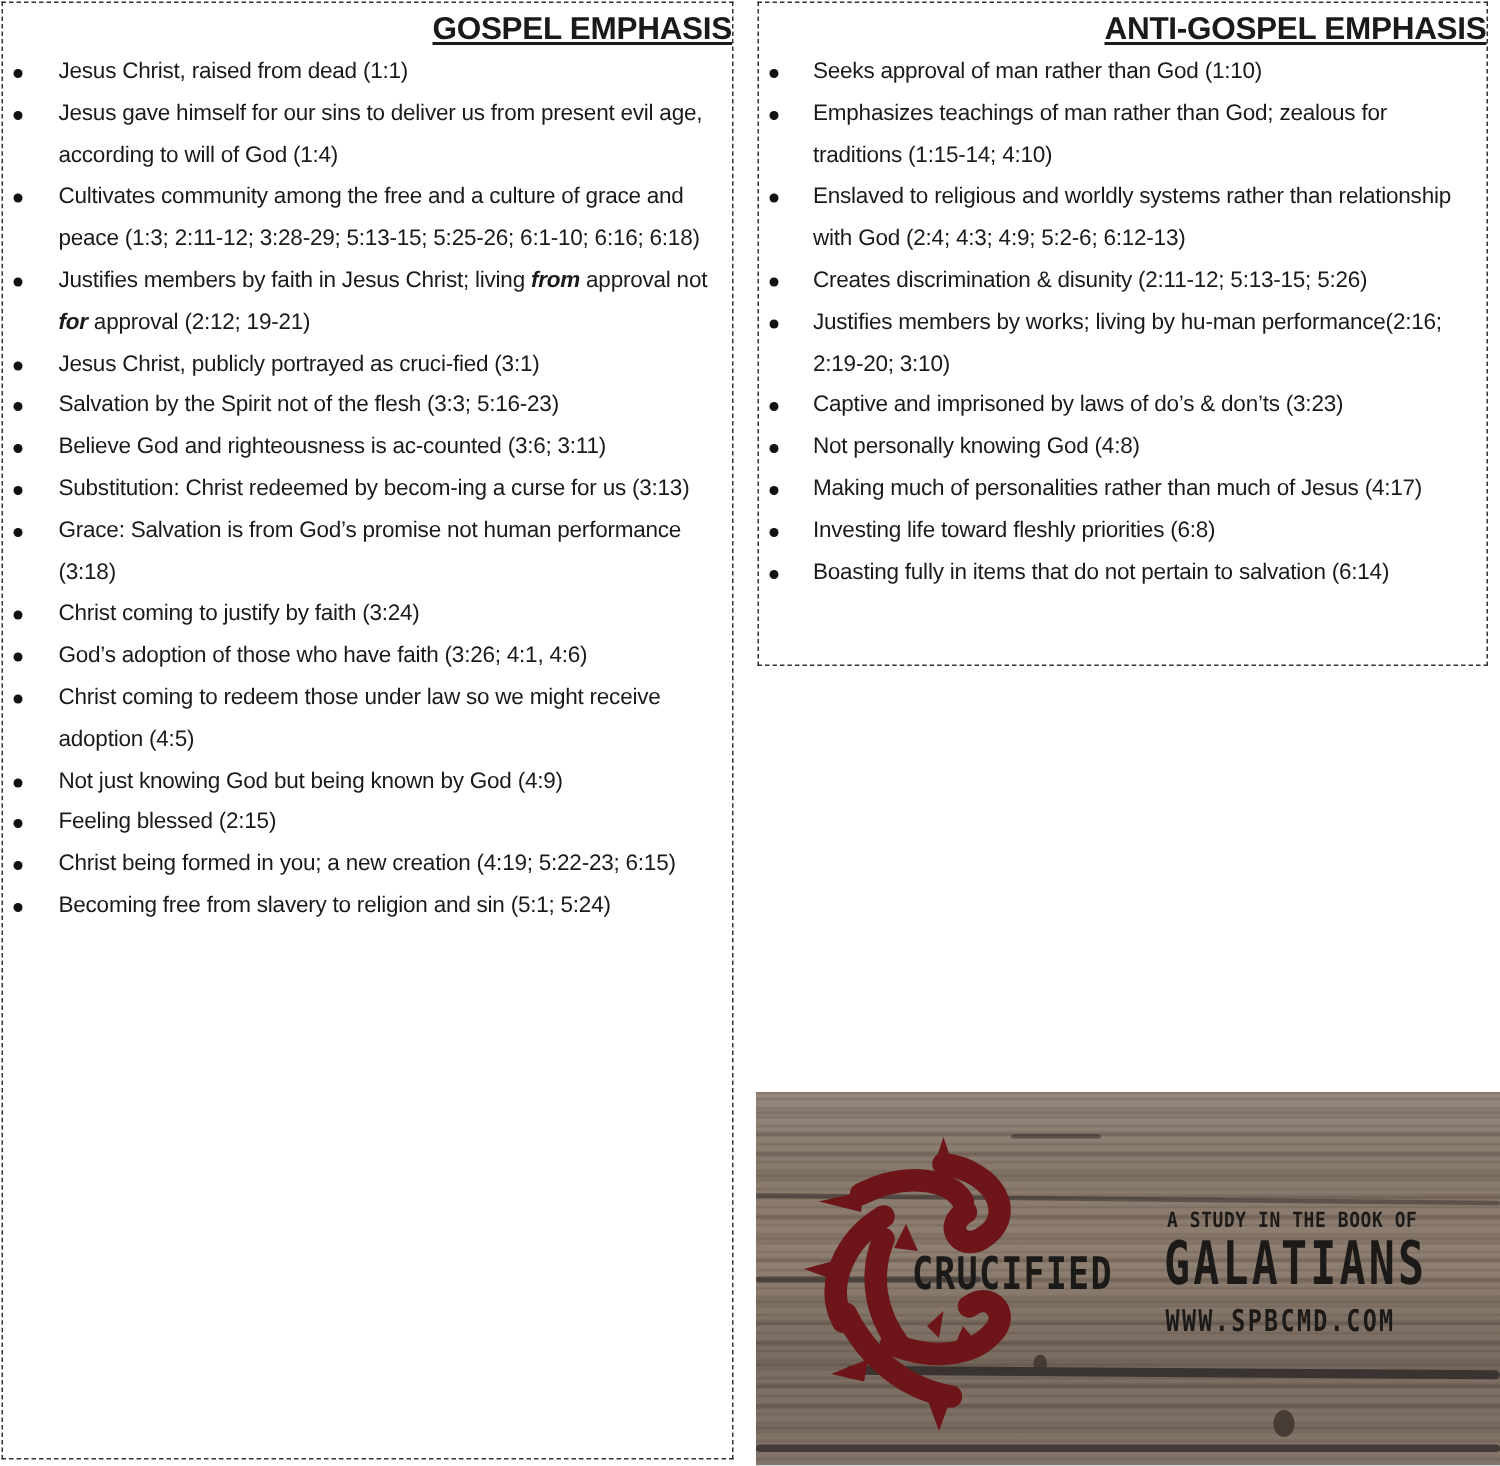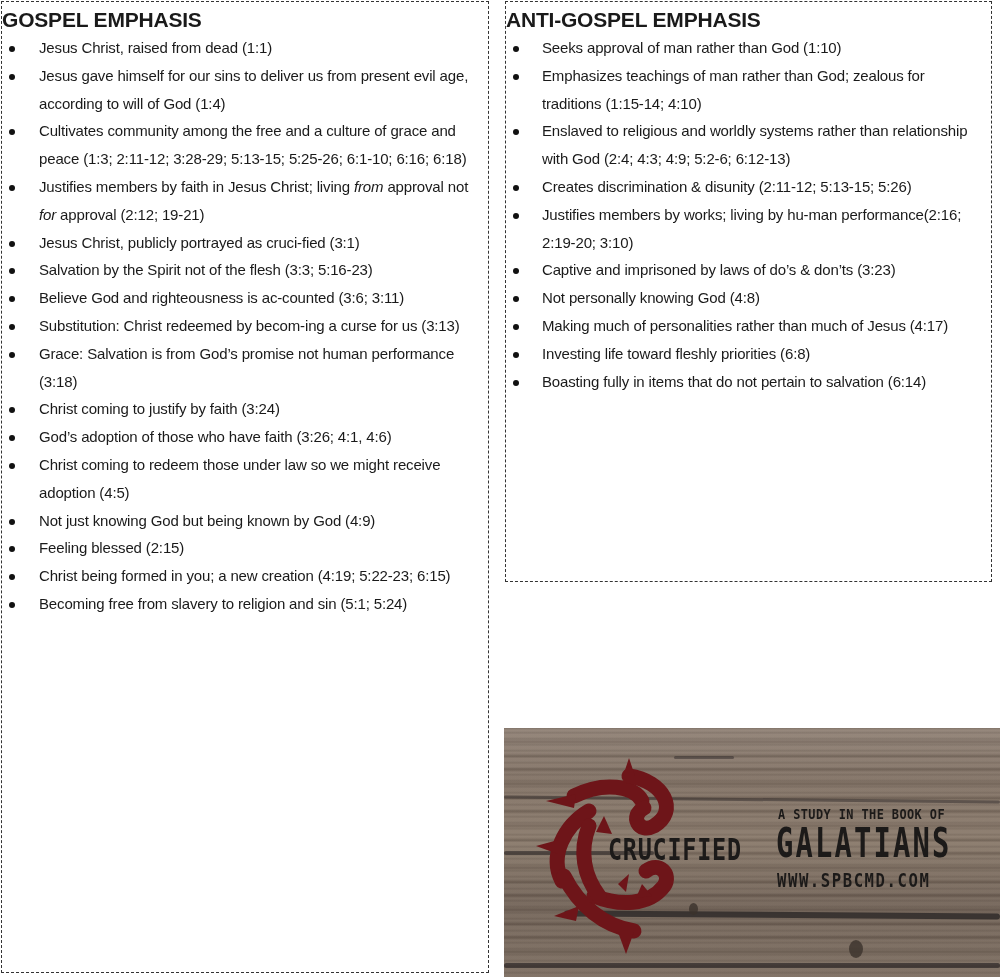--- a/index.html
+++ b/index.html
@@ -6,26 +6,27 @@
   html, body { width: 1000px; height: 977px; background: #ffffff; overflow: hidden; }
   body { position: relative; font-family: "Liberation Sans", "DejaVu Sans", sans-serif; color: #1a1a1a; }
 
   .panel {
     position: absolute;
     border: 1.5px dashed #333;
     border-style: dashed;
     background: #fff;
   }
   .panel.left  { left: 1px;   top: 1px; width: 488px; height: 972px; }
-  .panel.right { left: 505px; top: 1px; width: 487px; height: 581px; }
+  .panel.right { left: 505px; top: 1px; width: 487px; height: 443px; }
 
   .panel-title {
-    text-align: left;
+    text-align: right;
     font-size: 21px;
     line-height: 26px;
+    text-decoration: underline;
     text-underline-offset: 2px;
     text-decoration-thickness: 1.5px;
     letter-spacing: -0.2px;
     margin-top: 5px;
     font-stretch: condensed;
   }
 
   ul.bullets { list-style: none; margin-top: 1px; }
   ul.bullets li {
     position: relative;
@@ -38,21 +39,21 @@
   .panel.right ul.bullets li { padding-left: 36px; }
   ul.bullets li .dot {
     position: absolute;
     left: 7px;
     top: 12px;
     width: 6px; height: 6px;
     border-radius: 50%;
     background: #111;
   }
   .panel.right ul.bullets li .dot { left: 7px; }
-  ul.bullets li em { font-style: italic; }
+  ul.bullets li em { font-style: italic; font-weight: bold; }
 
   
   .banner {
     position: absolute;
     left: 504px; top: 728px; width: 496px; height: 249px;
     overflow: hidden;
     background:
       repeating-linear-gradient(0deg,
         rgba(60,48,40,0.00) 0px, rgba(60,48,40,0.00) 3px,
         rgba(60,48,40,0.18) 4px, rgba(60,48,40,0.00) 6px),

